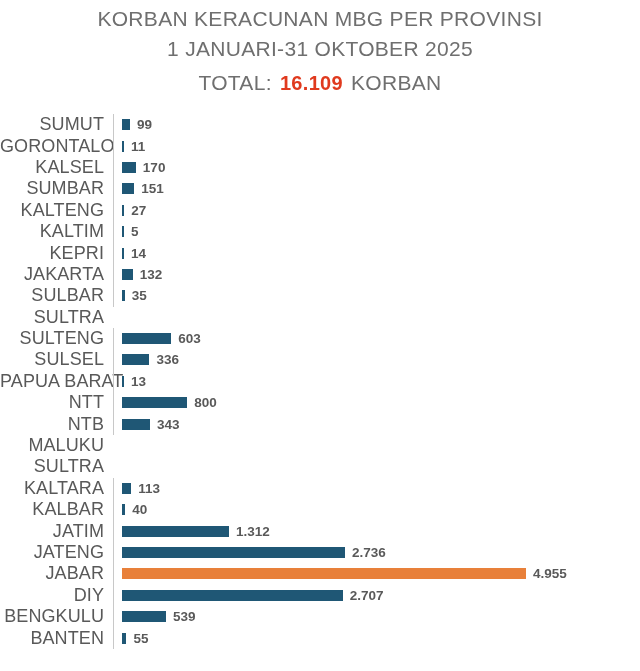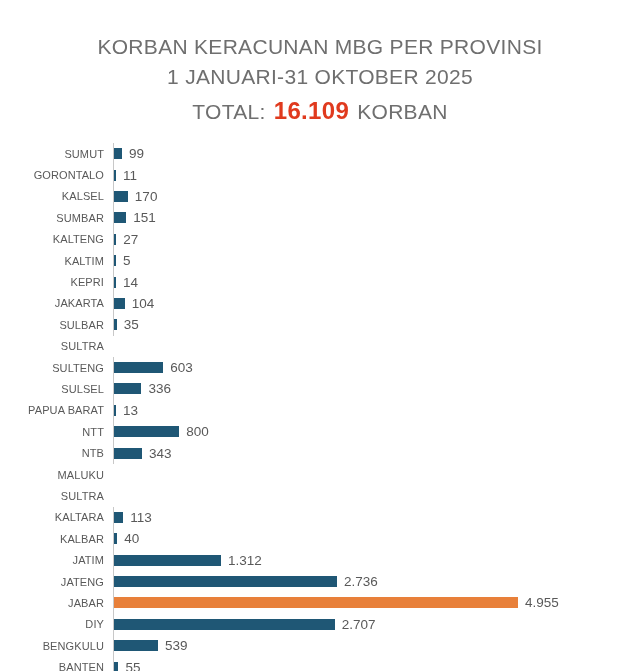--- a/index.html
+++ b/index.html
@@ -13,70 +13,71 @@
     font-family: "Liberation Sans", sans-serif;
     overflow: hidden;
   }
   .chart-wrap {
     width: 640px;
     height: 671px;
     position: relative;
     box-sizing: border-box;
   }
   .title-block {
-    padding-top: 32px;
+    padding-top: 4px;
     text-align: center;
   }
   .title-line {
     font-size: 21px;
     color: #6f6f6f;
     letter-spacing: 0.3px;
     line-height: 30px;
     font-weight: normal;
   }
   .title-total {
     font-size: 21px;
     color: #6f6f6f;
     letter-spacing: 0.3px;
     line-height: 34px;
     margin-top: 2px;
   }
   .title-total .total-value {
     color: #e03a1e;
     font-weight: bold;
-    font-size: 24px;
+    font-size: 20px;
     margin: 0 2px;
   }
   .plot {
     position: relative;
     margin-top: 14px;
     width: 640px;
   }
   .row {
     display: flex;
     align-items: center;
     height: 21.4px;
   }
   .label {
     width: 104px;
     text-align: right;
-    font-size: 11px;
+    font-size: 18px;
     color: #595959;
     padding-right: 9px;
     white-space: nowrap;
     letter-spacing: 0.1px;
   }
   .bar-area {
     position: relative;
     flex: 1;
     height: 100%;
     display: flex;
     align-items: center;
     border-left: 1px solid #c8c8c8;
-    padding-left: 0px;
+    padding-left: 8px;
+    font-weight: bold;
   }
   .bar {
     height: 11px;
     background: #1f5775;
     display: block;
   }
   .bar.highlight {
     background: #e8803a;
   }
   .value {
@@ -148,21 +149,21 @@
         <div class="label">KEPRI</div>
         <div class="bar-area">
           <div class="bar" style="width: 2px;"></div>
           <div class="value">14</div>
         </div>
       </div>
       <div class="row">
         <div class="label">JAKARTA</div>
         <div class="bar-area">
           <div class="bar" style="width: 10.7631px;"></div>
-          <div class="value">104</div>
+          <div class="value">132</div>
         </div>
       </div>
       <div class="row">
         <div class="label">SULBAR</div>
         <div class="bar-area">
           <div class="bar" style="width: 2.85385px;"></div>
           <div class="value">35</div>
         </div>
       </div>
       <div class="row">

